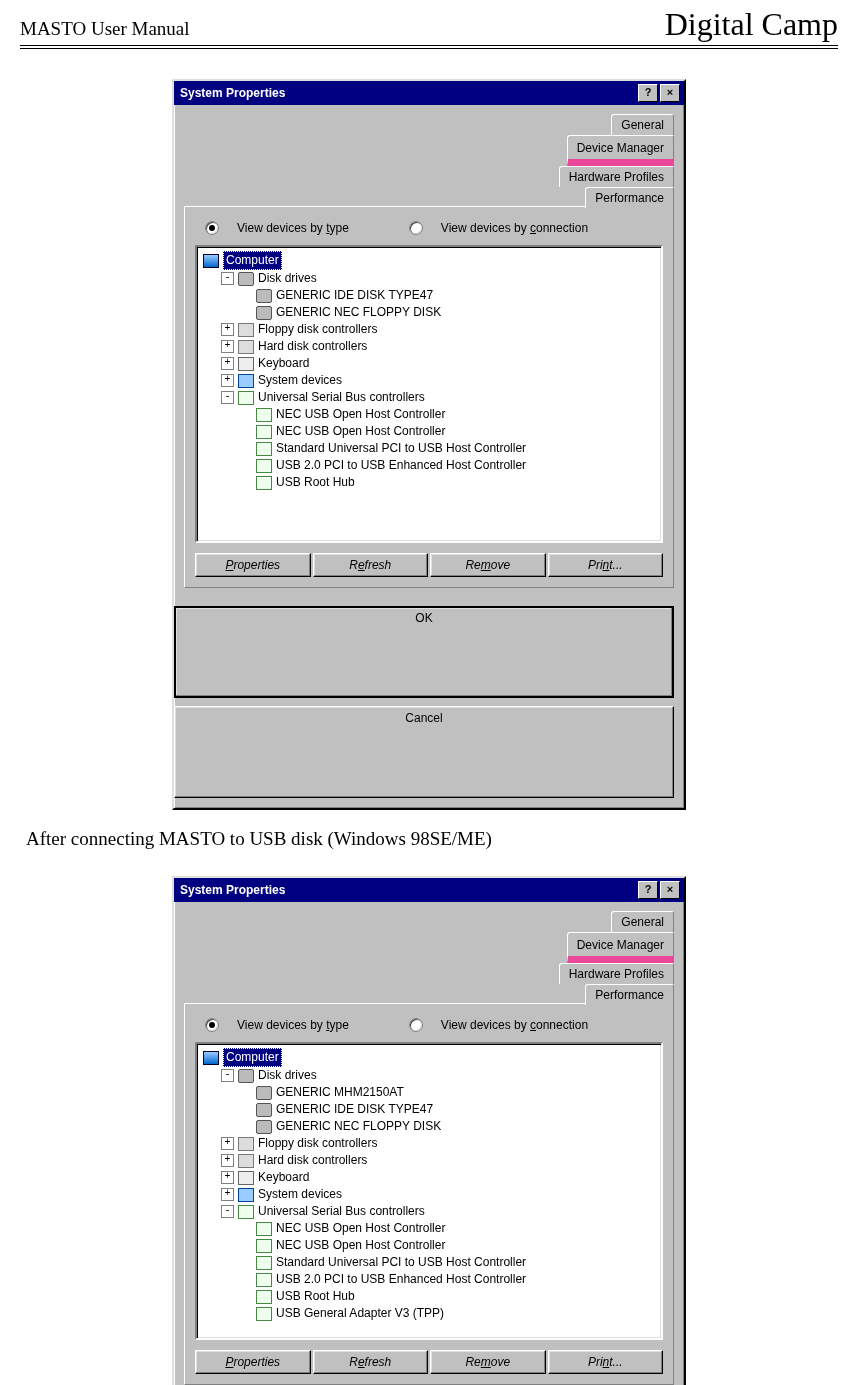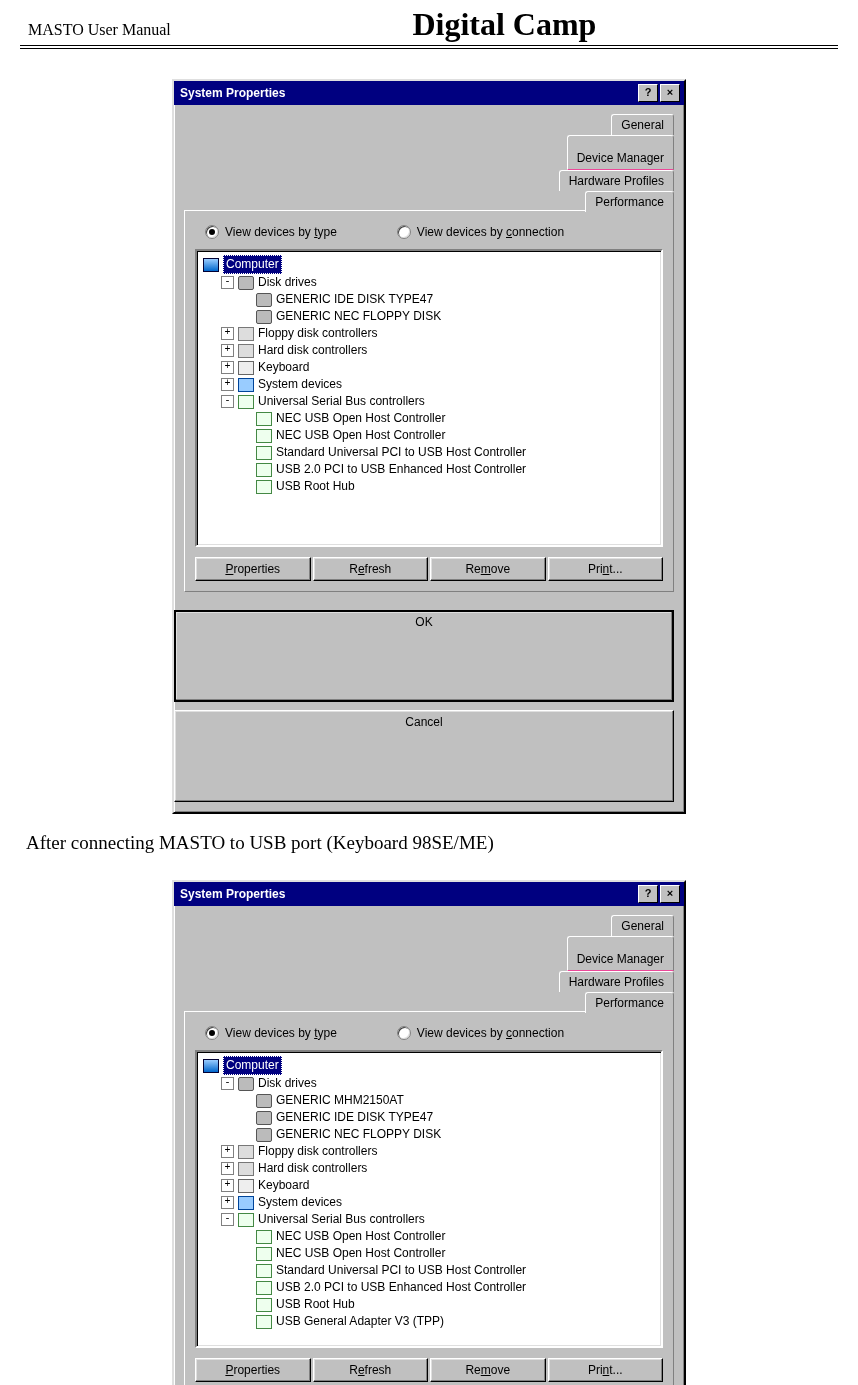--- a/index.html
+++ b/index.html
@@ -13,29 +13,28 @@
     padding: 0 20px 20px 20px;
   }
   .doc-header {
     display: flex;
     align-items: baseline;
     border-bottom: 4px double #000;
     padding: 6px 0 2px 0;
     margin-bottom: 30px;
   }
   .doc-header .left {
-    font-size: 16px;
+    font-size: 19px;
     flex: 0 0 auto;
-    margin-left: 8px;
   }
   .doc-header .center {
     flex: 1;
-    text-align: center;
+    text-align: right;
     font-size: 32px;
-    font-weight: bold;
+    font-weight: normal;
   }
   .caption {
     font-size: 19px;
     margin: 18px 0 26px 6px;
   }
   .footer {
     font-size: 18px;
     margin-top: 40px;
   }
 
@@ -95,41 +94,41 @@
     border-color: #fff #808080 #c0c0c0 #fff;
     border-bottom: none;
     padding: 3px 9px 3px 9px;
     margin-right: 0px;
     border-radius: 3px 3px 0 0;
     position: relative;
     top: 1px;
     font-size: 12px;
   }
   .tab.active {
-    padding-top: 15px;
+    padding-top: 5px;
     padding-bottom: 4px;
     top: 1px;
     z-index: 3;
-    border-bottom: 1px solid #ec4899;
+    border-bottom: 7px solid #ec4899;
   }
   .tabpage {
     border: 1px solid;
     border-color: #fff #808080 #808080 #fff;
     background: #c0c0c0;
     padding: 12px 10px 10px 10px;
     margin-top: -1px;
   }
   .radios {
     display: flex;
     gap: 60px;
     padding: 2px 4px 10px 10px;
   }
   .radio-opt {
     display: flex;
-    gap: 6px;
+    gap: 18px;
   }
   .radio-dot {
     width: 12px; height: 12px;
     border-radius: 50%;
     background: #fff;
     border: 1px solid #808080;
     box-shadow: inset -1px -1px 0 #dfdfdf, inset 1px 1px 0 #404040;
     position: relative;
   }
   .radio-dot.checked::after {
@@ -195,20 +194,21 @@
     background: #000080;
     color: #fff;
     padding: 0 2px;
     border: 1px dotted #fff;
   }
   .btn-row {
     display: flex;
     gap: 2px;
     justify-content: space-between;
     margin-top: 10px;
+    font-style: italic;
   }
   .btn {
     flex: 1;
     background: #c0c0c0;
     border: 1px solid;
     border-color: #fff #000 #000 #fff;
     box-shadow: inset -1px -1px 0 #808080, inset 1px 1px 0 #dfdfdf;
     text-align: center;
     padding: 4px 0;
     font-size: 12px;
@@ -359,21 +359,21 @@
           </div>
         </div>
       </div>
       <div class="dlg-buttons">
         <div class="btn default">OK</div>
         <div class="btn">Cancel</div>
       </div>
     </div>
   </div>
 
-  <div class="caption">After connecting MASTO to USB port (Keyboard 98SE/ME)</div>
+  <div class="caption">After connecting MASTO to USB disk (Windows 98SE/ME)</div>
 
   <div class="dialog-wrap">
     <div class="dialog win9x">
       <div class="titlebar">
         <span class="title">System Properties</span>
         <span class="caption-btn">?</span>
         <span class="caption-btn">×</span>
       </div>
       <div class="client">
         <div class="tabs">

